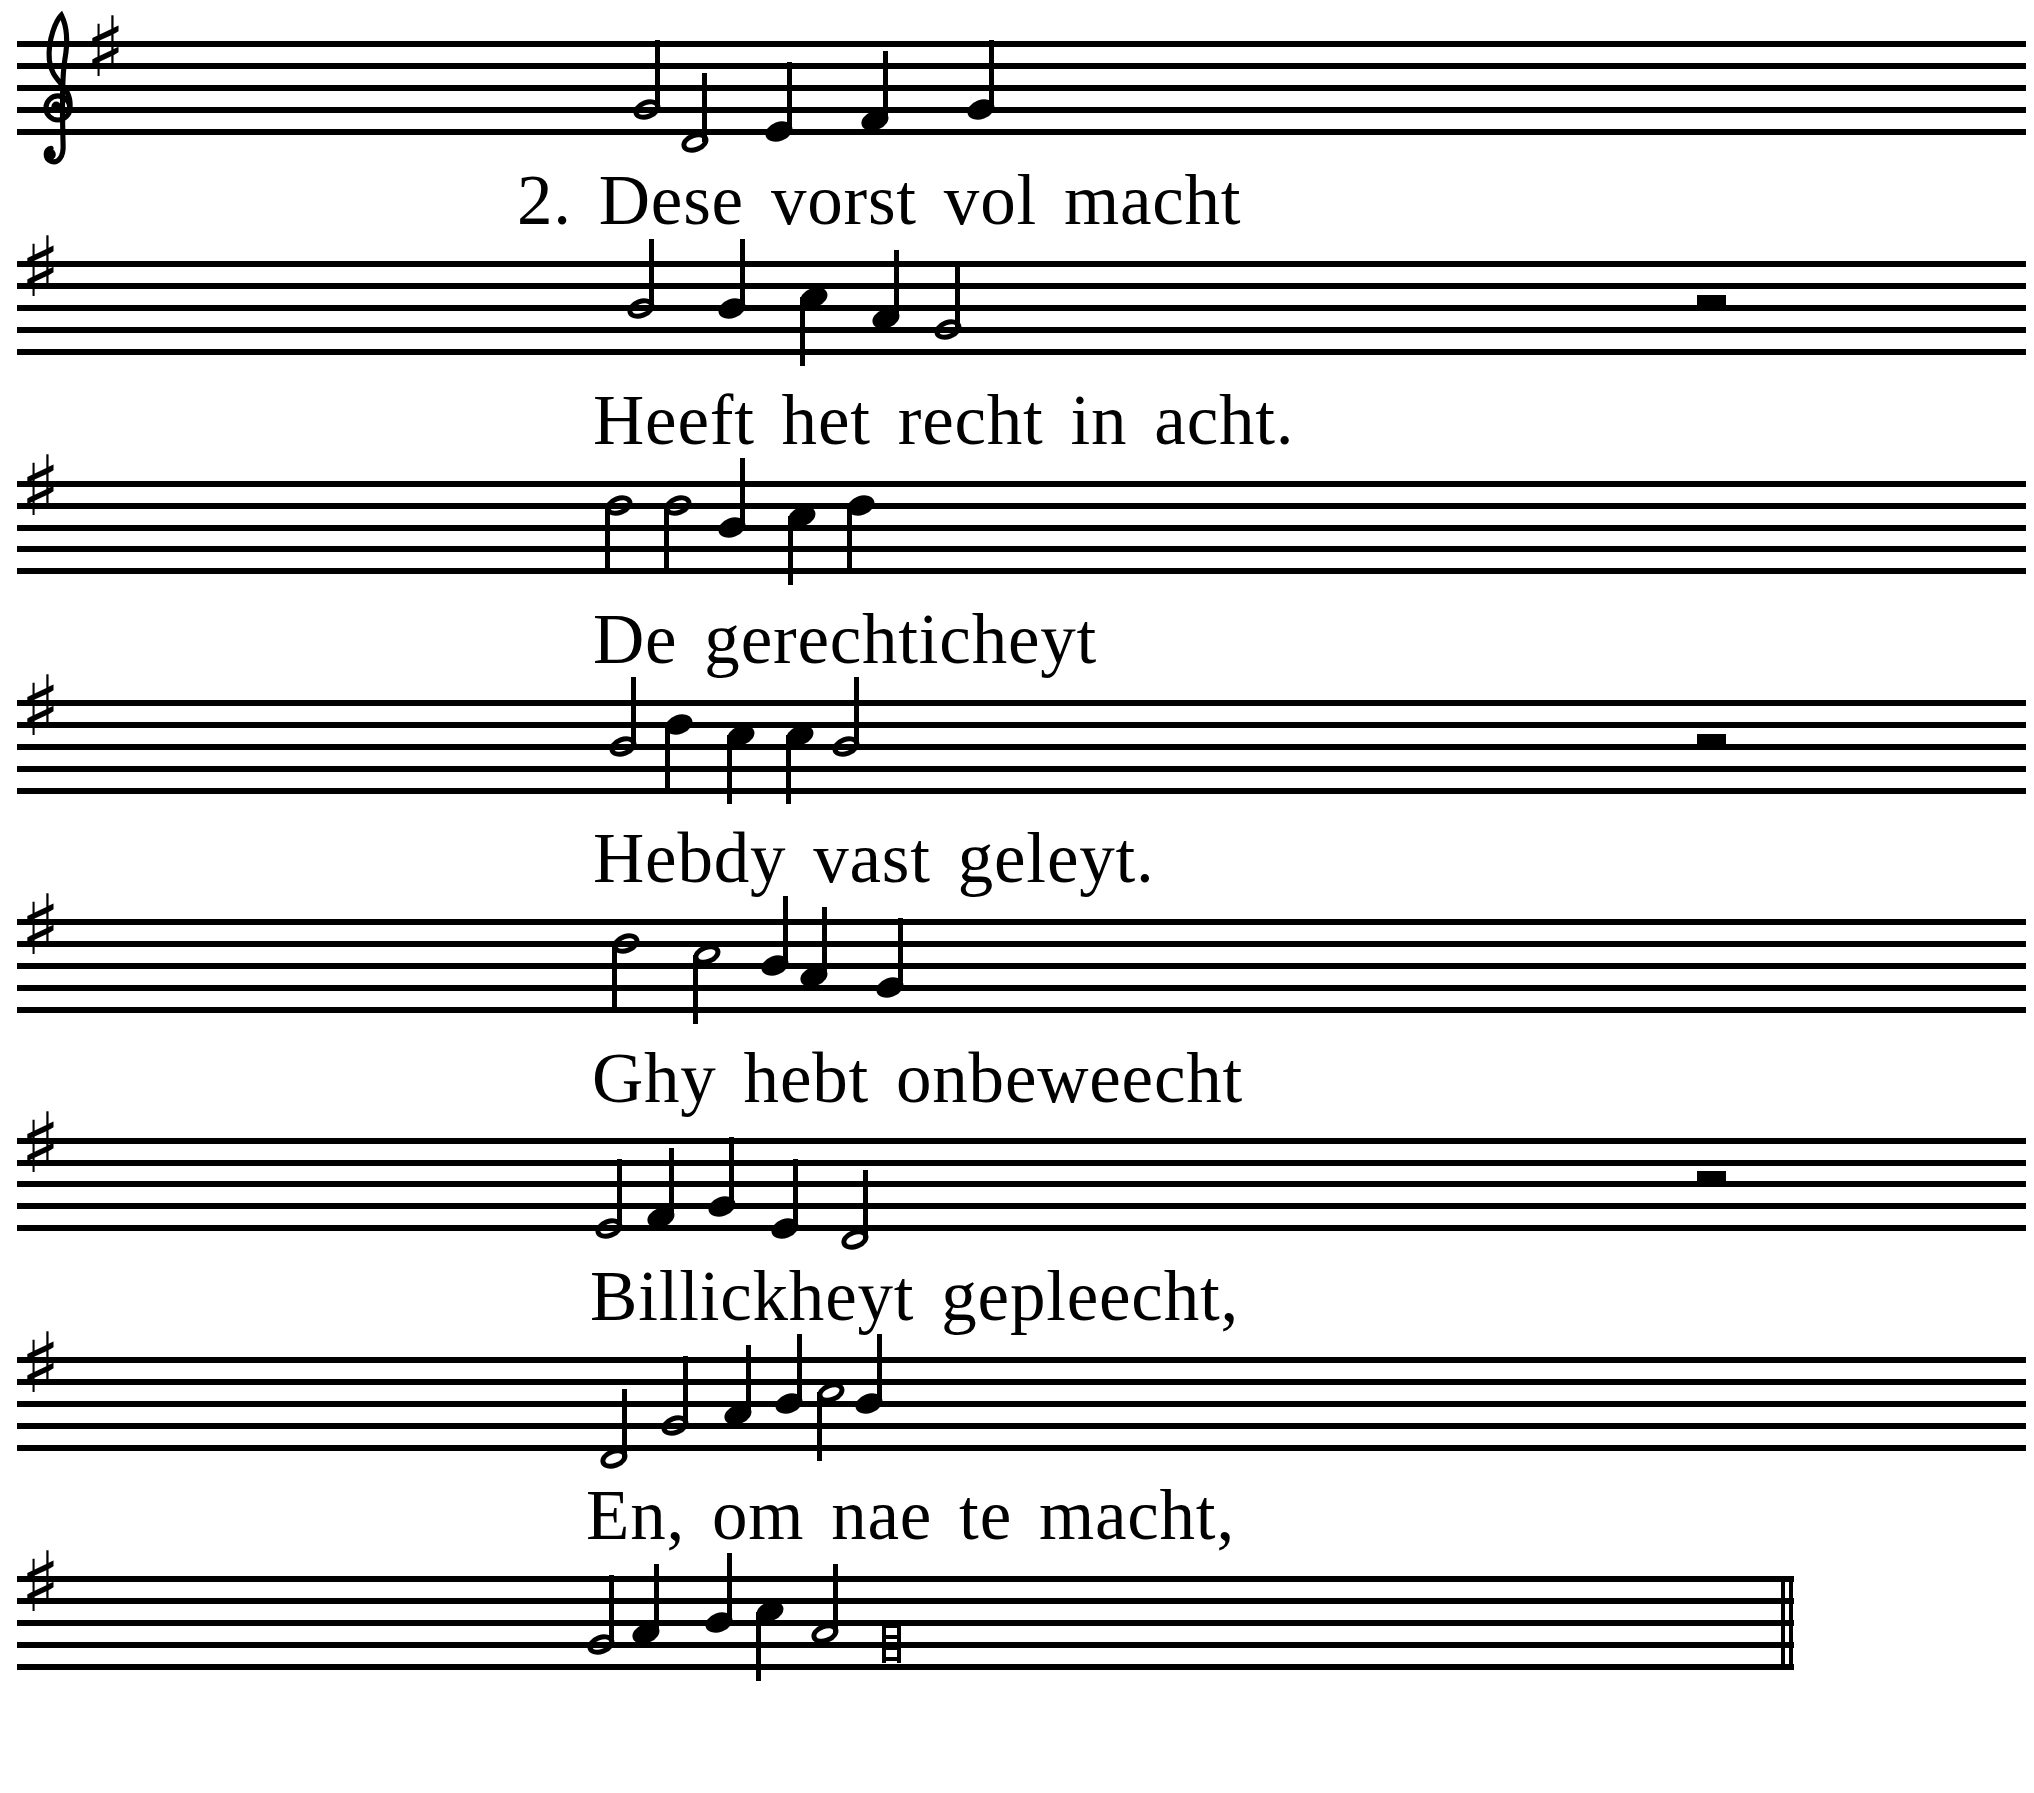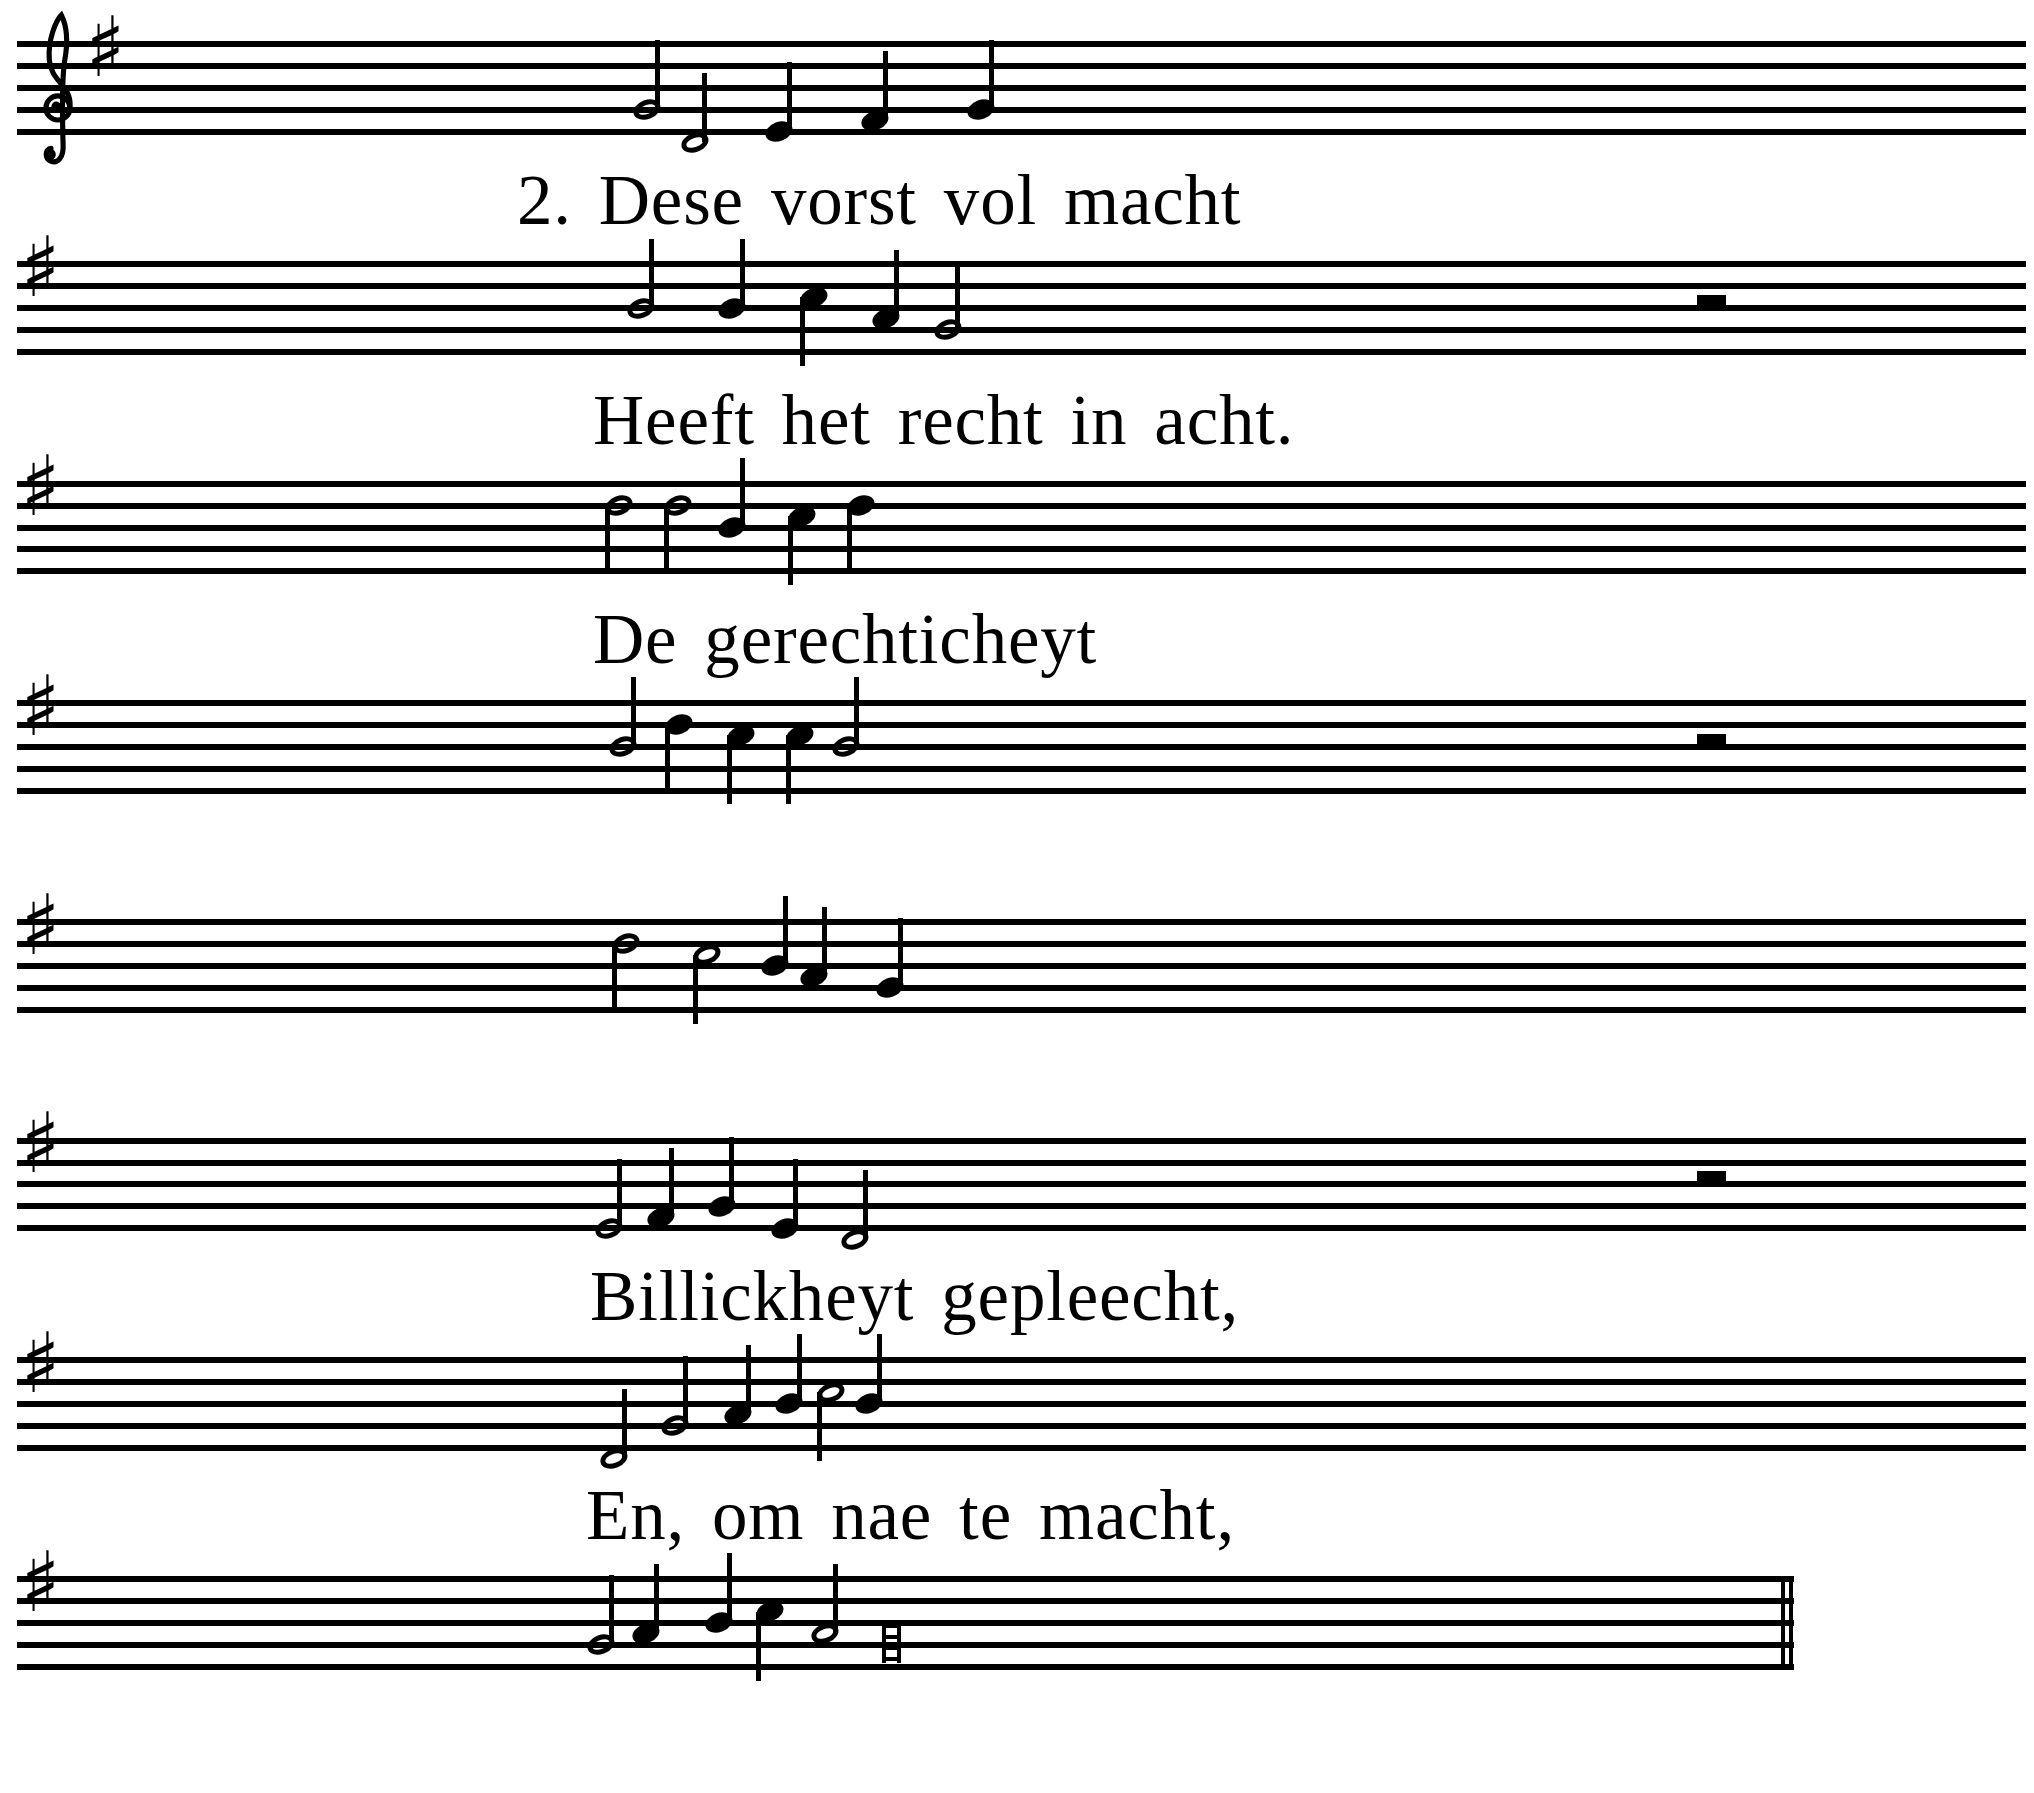--- a/index.html
+++ b/index.html
@@ -139,20 +139,21 @@
     </div>
     <div style="position: absolute;">
       <div class="notehead quarter" style="left: 786px; top: 726px;"></div>
       <div class="stem" style="left: 786px; top: 735px; height: 69px;"></div>
     </div>
     <div style="position: absolute;">
       <div class="notehead half" style="left: 832px; top: 737px;"></div>
       <div class="stem" style="left: 854px; top: 677px; height: 69px;"></div>
     </div>
     <div class="half-rest" style="left: 1697px; top: 734px;"></div>
+    <div class="lyric" style="left: 593px; top: 821px;">Hebdy vast geleyt.</div>
     <div class="staff-line" style="left: 17px; top: 919px; width: 2009px;"></div>
     <div class="staff-line" style="left: 17px; top: 941px; width: 2009px;"></div>
     <div class="staff-line" style="left: 17px; top: 963px; width: 2009px;"></div>
     <div class="staff-line" style="left: 17px; top: 985px; width: 2009px;"></div>
     <div class="staff-line" style="left: 17px; top: 1007px; width: 2009px;"></div>
     <div class="key-sharp" style="left: 17px; top: 883px;">♯</div>
     <div style="position: absolute;">
       <div class="notehead half" style="left: 612px; top: 934px;"></div>
       <div class="stem" style="left: 612px; top: 944px; height: 69px;"></div>
     </div>
@@ -165,20 +166,21 @@
       <div class="stem" style="left: 783px; top: 896px; height: 69px;"></div>
     </div>
     <div style="position: absolute;">
       <div class="notehead quarter" style="left: 800px; top: 967px;"></div>
       <div class="stem" style="left: 822px; top: 907px; height: 69px;"></div>
     </div>
     <div style="position: absolute;">
       <div class="notehead quarter" style="left: 876px; top: 978px;"></div>
       <div class="stem" style="left: 898px; top: 918px; height: 69px;"></div>
     </div>
+    <div class="lyric" style="left: 592px; top: 1041px;">Ghy hebt onbeweecht</div>
     <div class="staff-line" style="left: 17px; top: 1138px; width: 2009px;"></div>
     <div class="staff-line" style="left: 17px; top: 1160px; width: 2009px;"></div>
     <div class="staff-line" style="left: 17px; top: 1181px; width: 2009px;"></div>
     <div class="staff-line" style="left: 17px; top: 1203px; width: 2009px;"></div>
     <div class="staff-line" style="left: 17px; top: 1225px; width: 2009px;"></div>
     <div class="key-sharp" style="left: 17px; top: 1101px;">♯</div>
     <div style="position: absolute;">
       <div class="notehead half" style="left: 595px; top: 1219px;"></div>
       <div class="stem" style="left: 617px; top: 1159px; height: 69px;"></div>
     </div>

